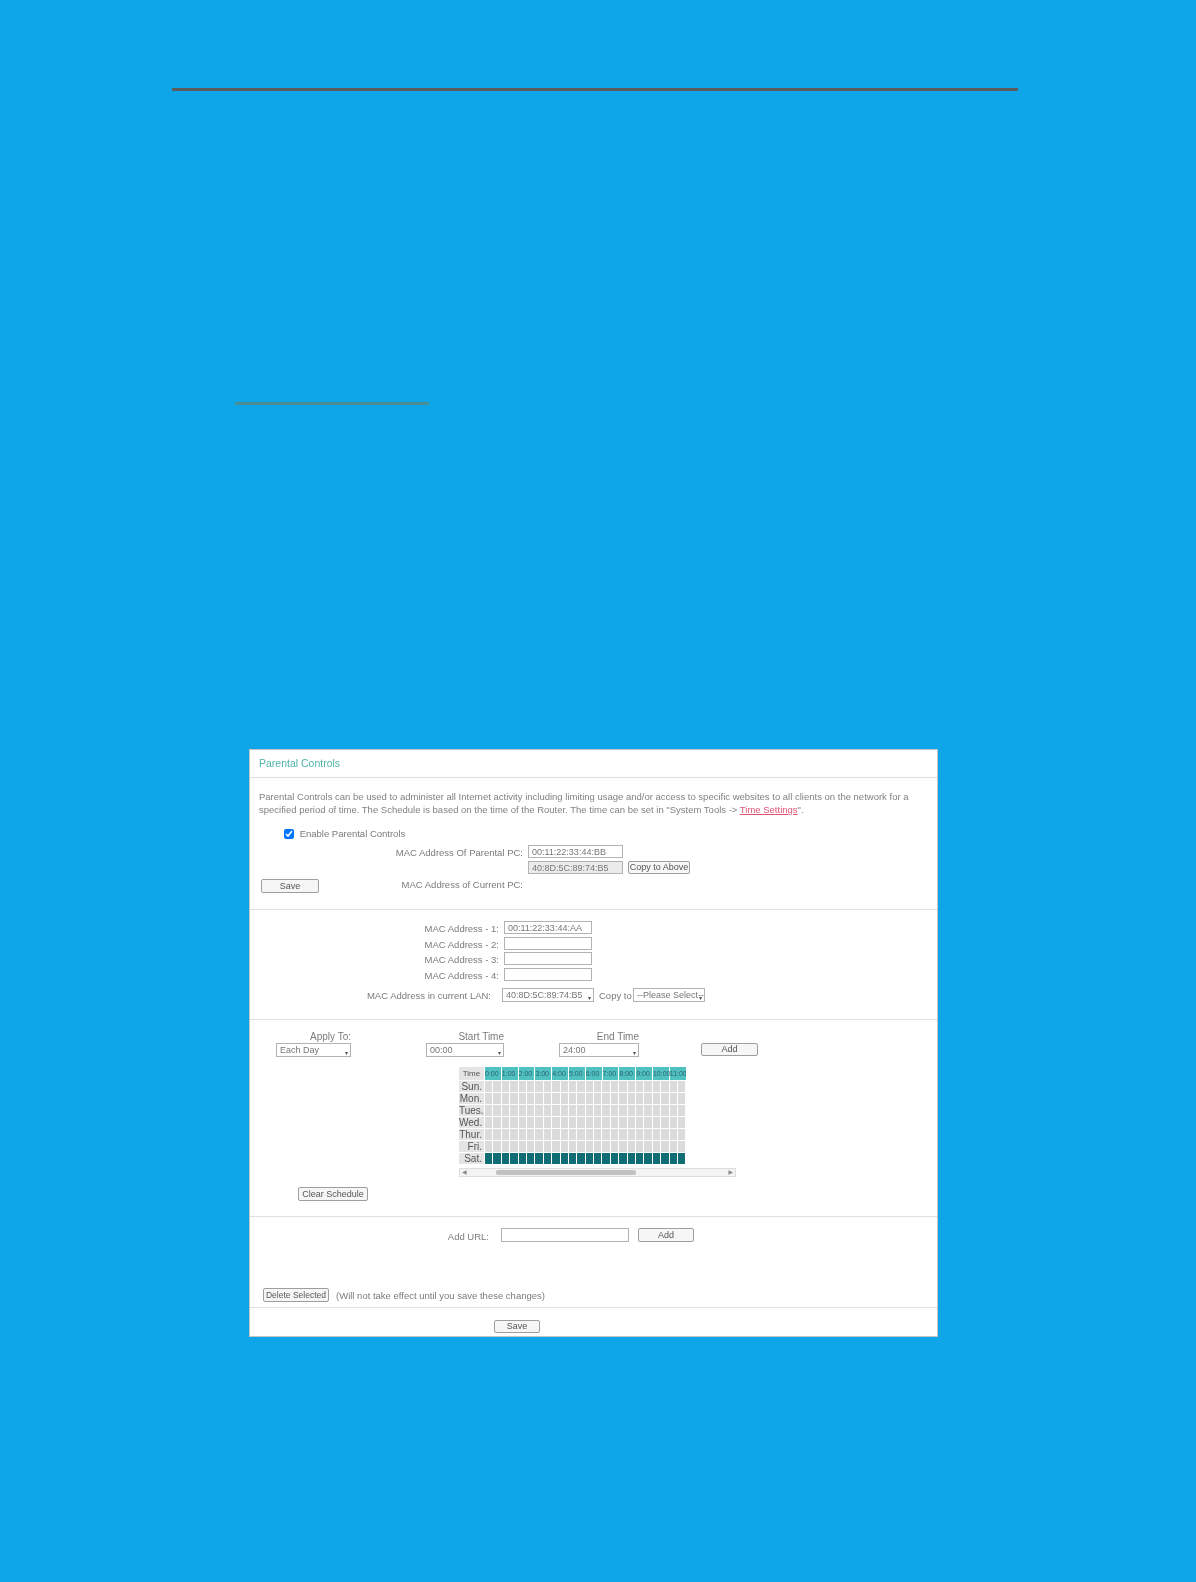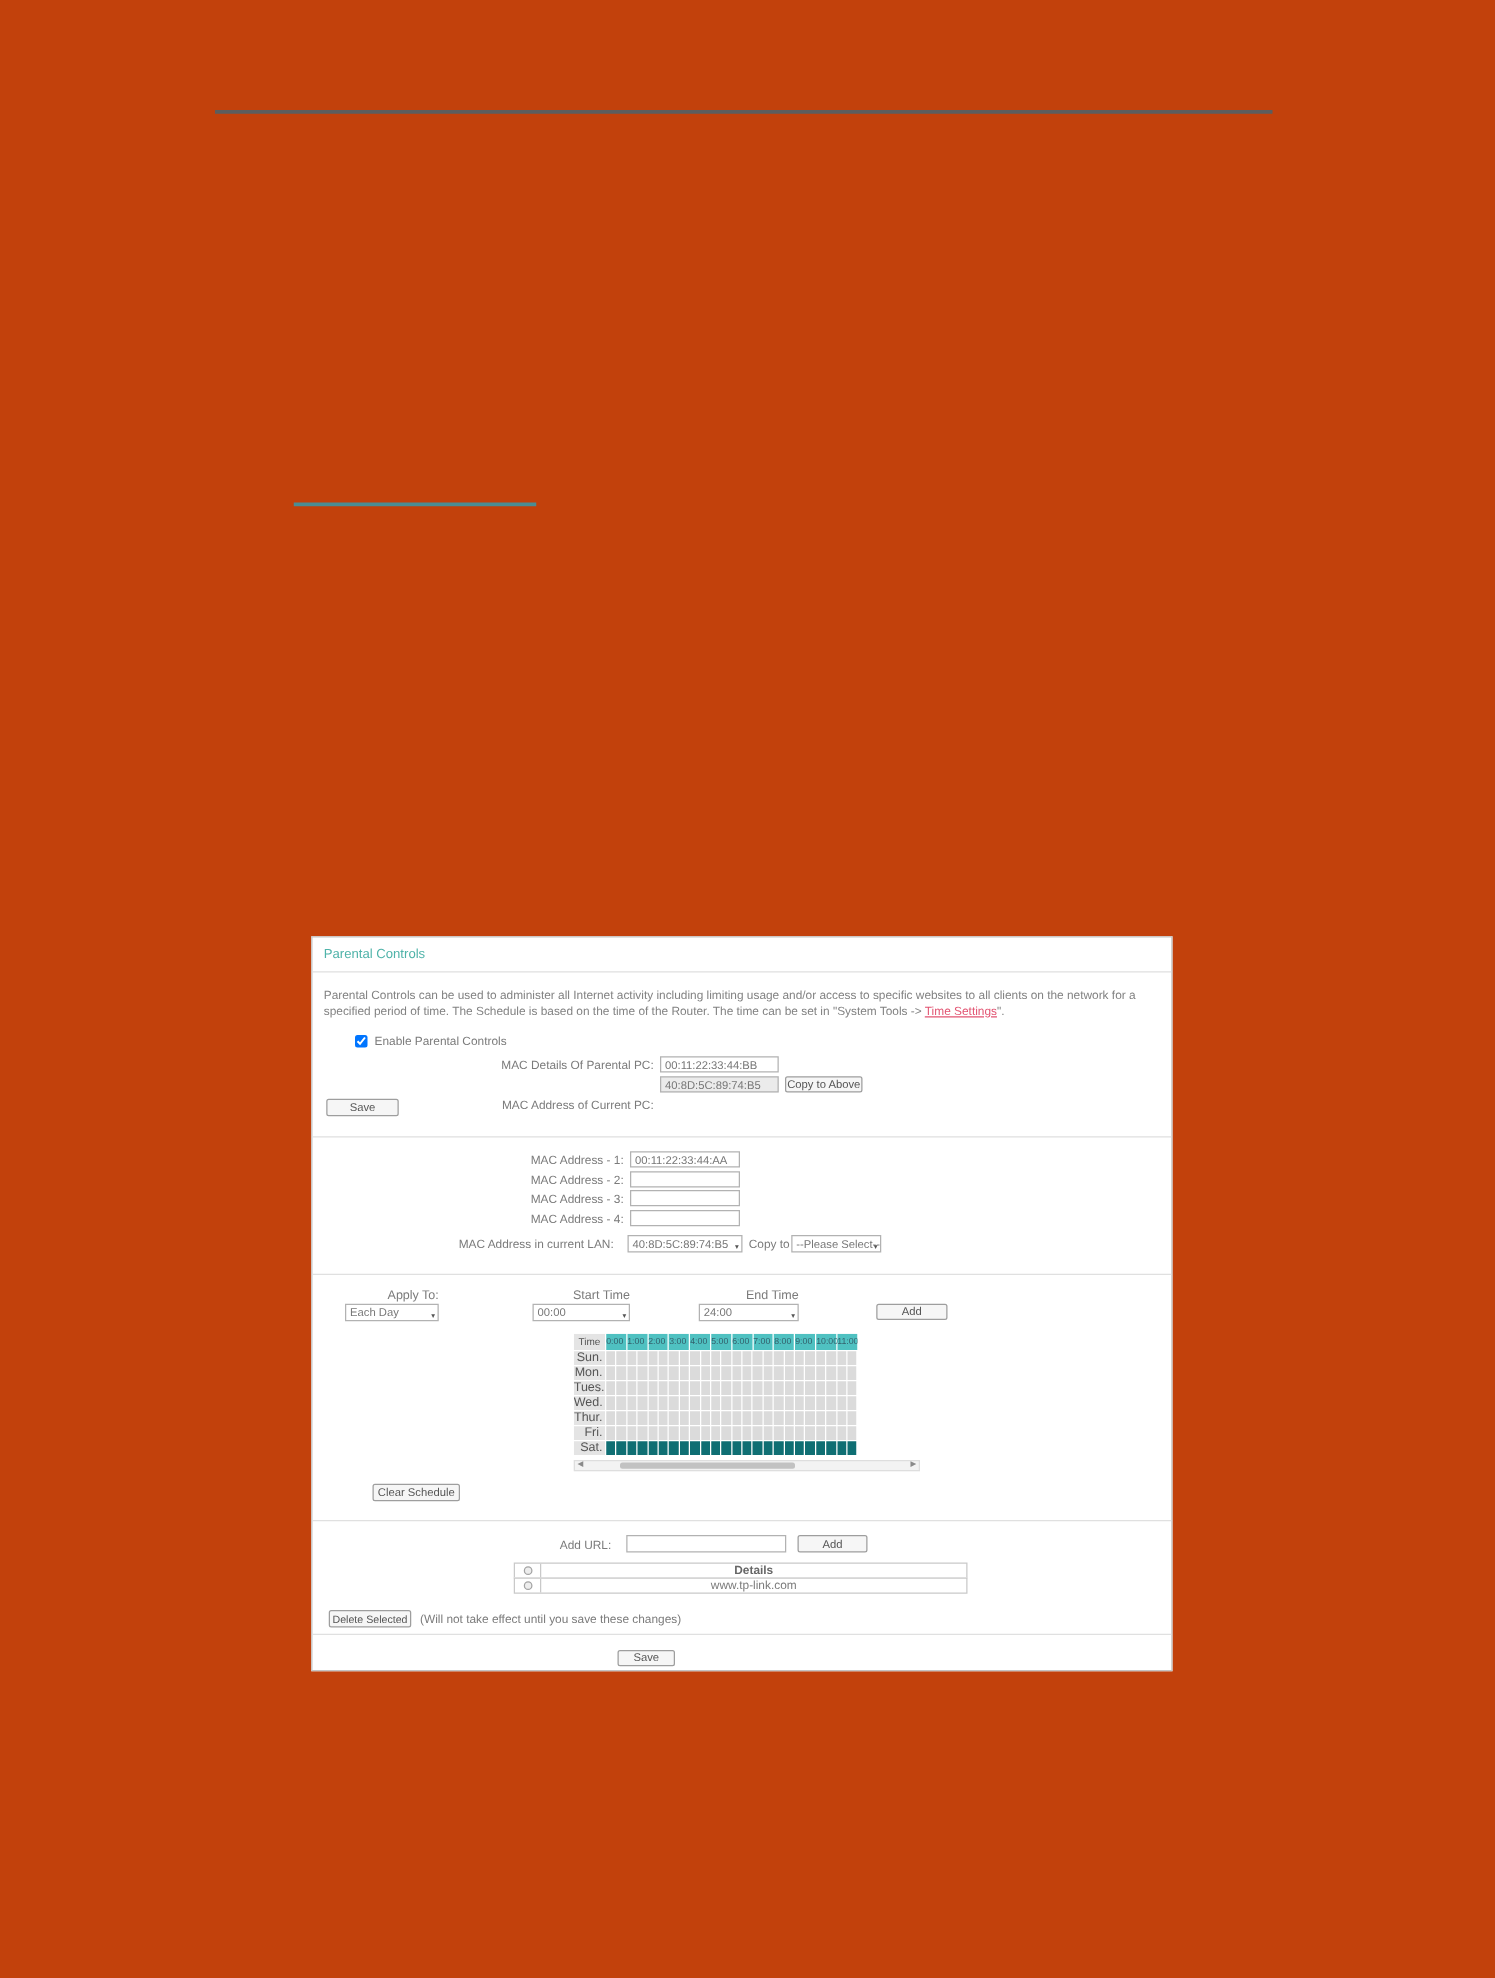--- a/index.html
+++ b/index.html
@@ -1,18 +1,18 @@
 <!DOCTYPE html>
 <html><head>
 <meta charset="utf-8">
 <style>
   * { box-sizing: border-box; margin: 0; padding: 0; }
   html,body { background:#ffffff; }
   body { width:1196px; height:1582px; font-family:"Liberation Sans", sans-serif; position:relative; }
-  .page { position:relative; width:1196px; height:1582px; background:#c2410c; overflow:hidden; }
+  .page { position:relative; width:1196px; height:1582px; background:#0ea5e9; overflow:hidden; }
 
   .top-rule { position:absolute; left:172px; top:88px; width:846px; height:3px; background:#5d5d5d; }
   .teal-line { position:absolute; left:235px; top:402px; width:194px; height:3px; background:#4a8d94; }
 
   .panel { position:absolute; left:249px; top:749px; width:689px; height:588px;
            border:1px solid #c3c3c3; background:#ffffff; font-size:10px; color:#7b7b7b; }
 
   .p-title { position:absolute; left:9px; top:7px; font-size:10.5px; color:#4fb3a9; }
   .sline { position:absolute; left:0; width:100%; height:1px; background:#e0e0e0; }
 
@@ -79,21 +79,21 @@
     <div class="p-title">Parental Controls</div>
     <div class="sline" style="top:27px;"></div>
 
     <div class="p-desc"><span>Parental Controls can be used to administer all Internet activity including limiting usage and/or access to specific websites to all clients on the network for a specified period of time. The Schedule is based on the time of the Router. The time can be set in "System Tools -&gt; </span><a href="#">Time Settings</a><span>".</span></div>
 
     <label class="p-enable">
       <input type="checkbox" checked="" style="">
       <span>Enable Parental Controls</span>
     </label>
 
-    <div class="flabel" style="left:0; top:97px; width:273px;">MAC Details Of Parental PC:</div>
+    <div class="flabel" style="left:0; top:97px; width:273px;">MAC Address Of Parental PC:</div>
     <input class="tinput" style="left: 278px; top: 95px; width: 95px;" value="00:11:22:33:44:BB">
 
     <div class="flabel" style="left:0; top:129px; width:273px;">MAC Address of Current PC:</div>
     <input class="tinput disabled" style="left: 278px; top: 111px; width: 95px;" disabled="" value="40:8D:5C:89:74:B5">
     <button class="btn" style="left:378px; top:111px; width:62px; height:13px;">Copy to Above</button>
 
     <button class="btn" style="left:11px; top:129px; width:58px;">Save</button>
 
     <div class="sline" style="top:159px;"></div>
 
@@ -403,34 +403,20 @@
     </div>
 
     <button class="btn" style="left:48px; top:437px; width:70px;">Clear Schedule</button>
 
     <div class="sline" style="top:466px;"></div>
 
     <div class="flabel" style="left:0; top:481px; width:239px;">Add URL:</div>
     <input class="tinput" style="left: 251px; top: 478px; width: 128px; height: 14px;">
     <button class="btn" style="left:388px; top:478px; width:56px;">Add</button>
 
-    <div class="url-table">
-      <div class="ut-row">
-        <div class="ut-c1">
-          <div class="radio"></div>
-        </div>
-        <div class="ut-c2 hdr">Details</div>
-      </div>
-      <div class="ut-row">
-        <div class="ut-c1">
-          <div class="radio"></div>
-        </div>
-        <div class="ut-c2">www.tp-link.com</div>
-      </div>
-    </div>
 
     <button class="btn" style="left:13px; top:538px; width:66px; font-size:8.5px;">Delete Selected</button>
     <div class="note" style="left:86px; top:540px;">(Will not take effect until you save these changes)</div>
 
     <div class="sline" style="top:557px;"></div>
 
     <button class="btn" style="left:244px; top:570px; width:46px; height:13px;">Save</button>
 
   </div>
 </div>

